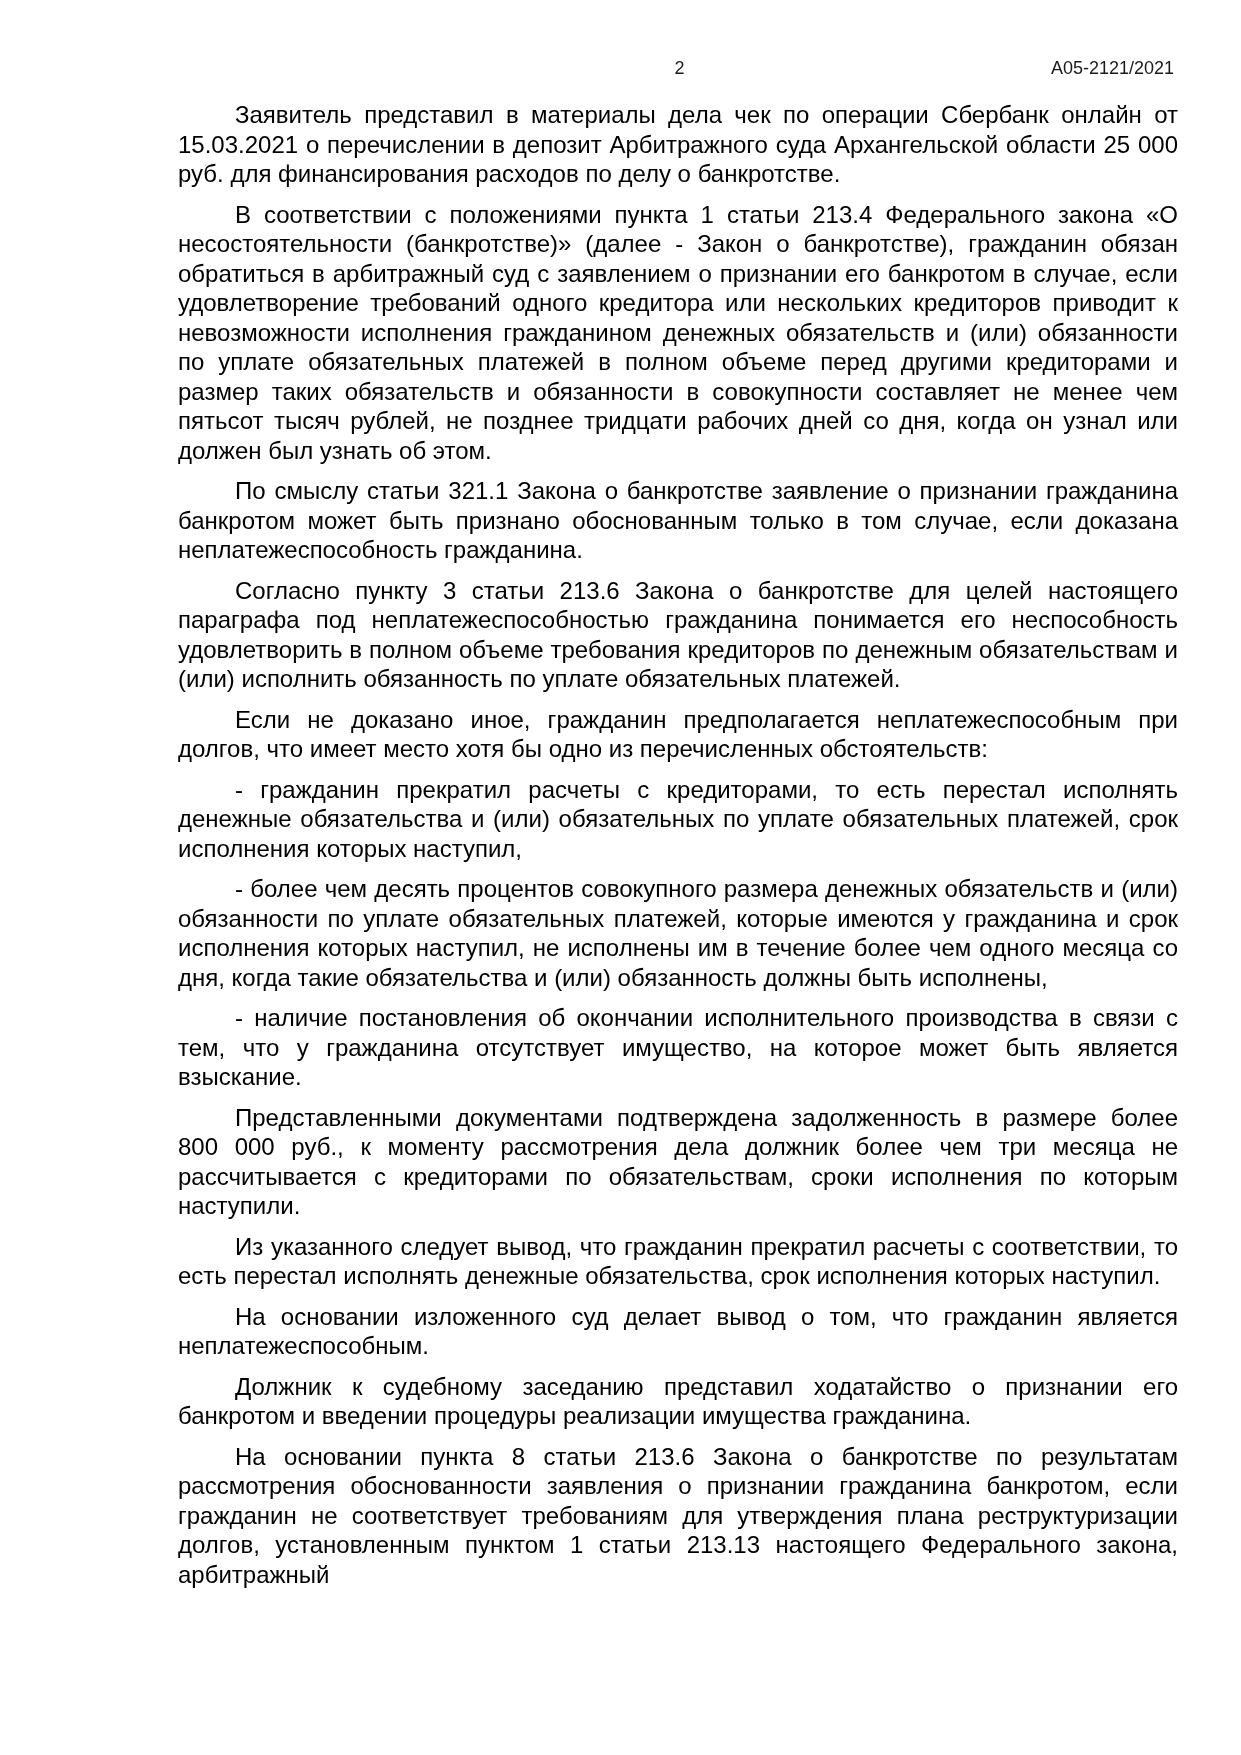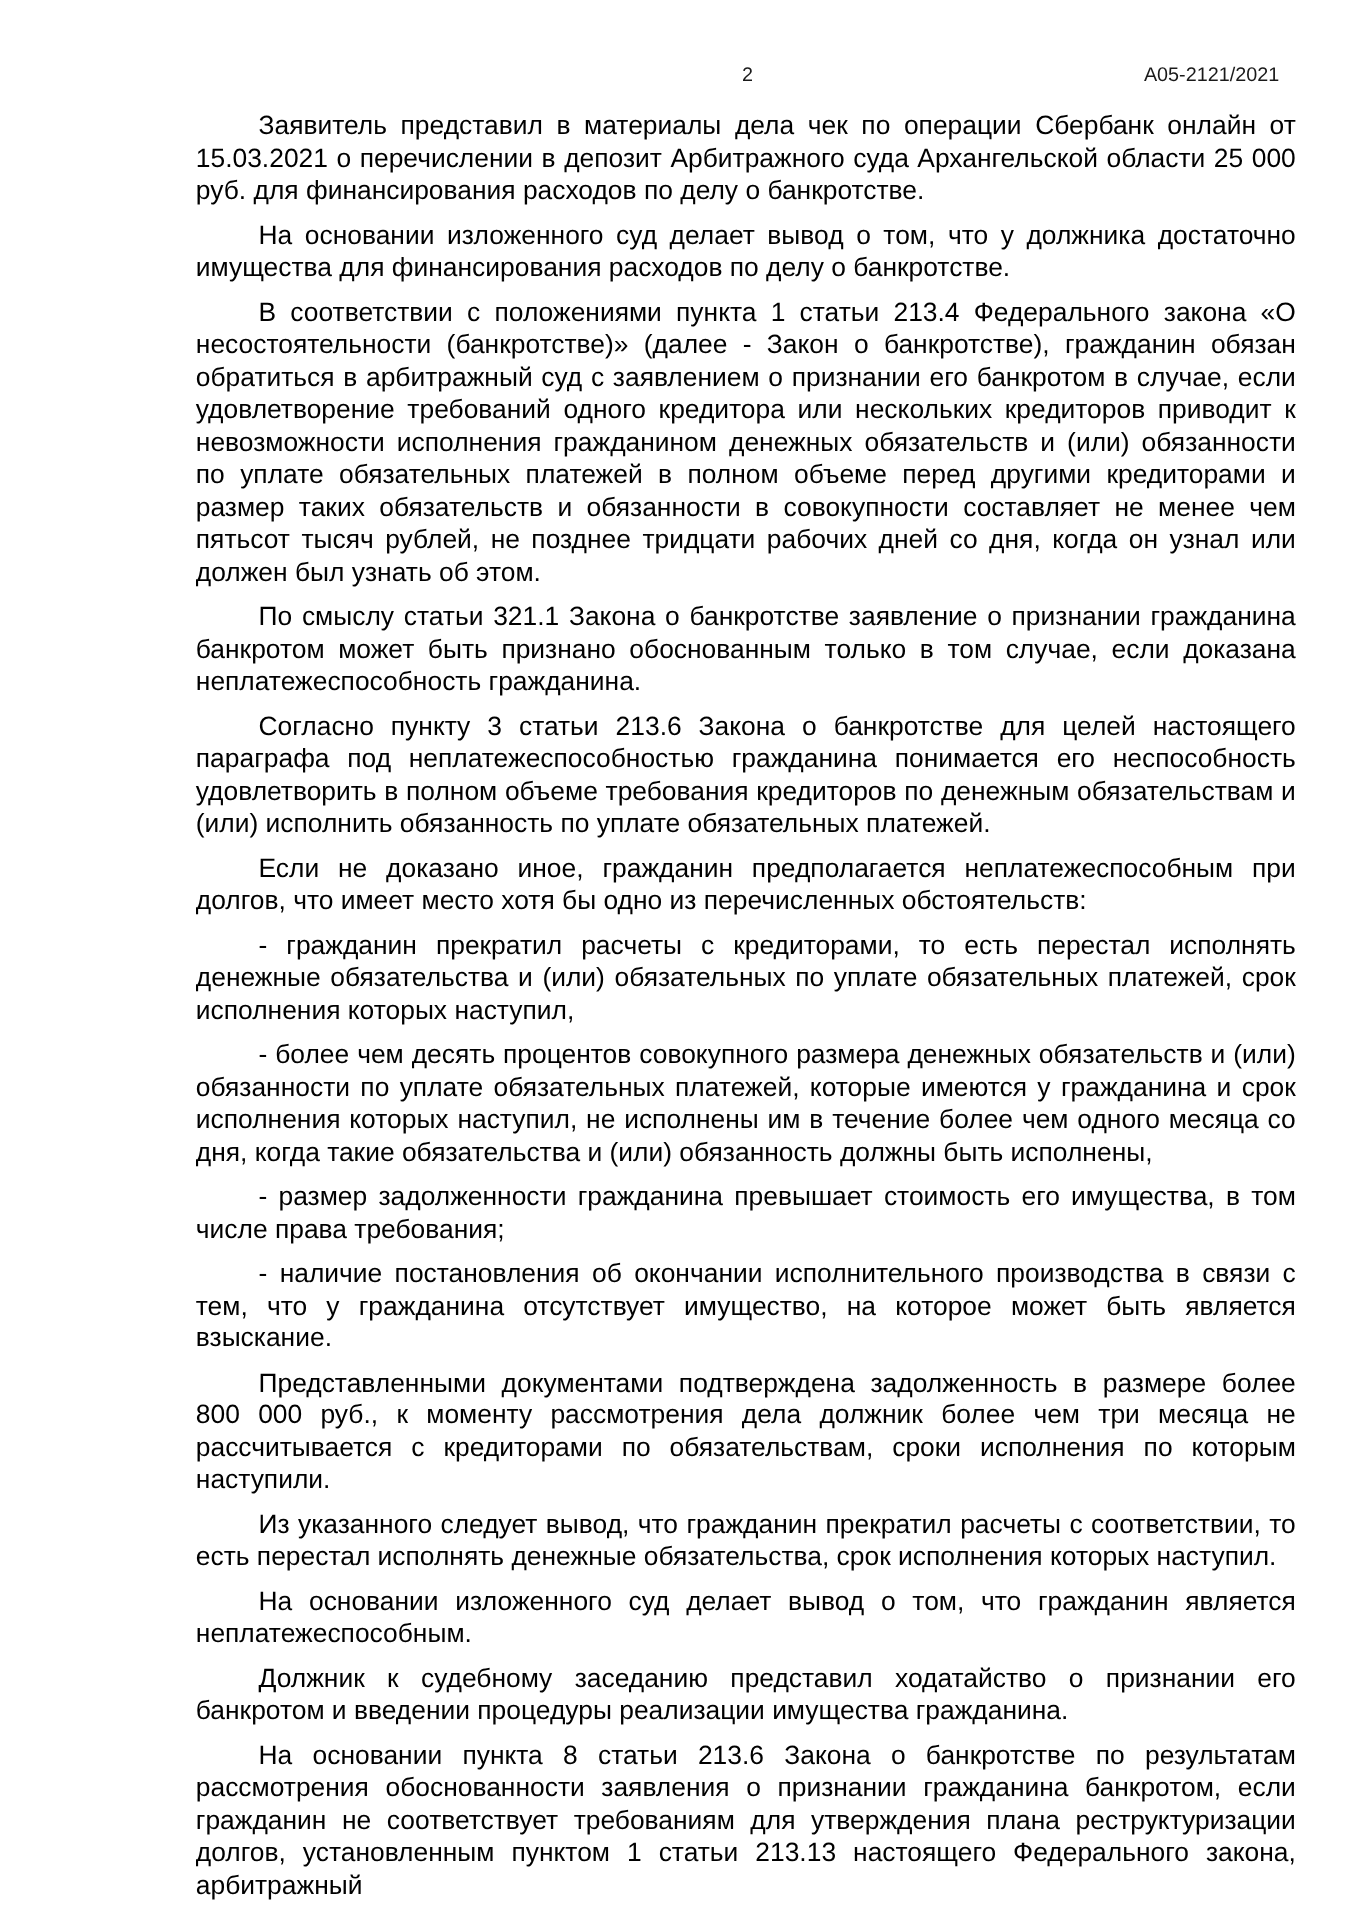--- a/index.html
+++ b/index.html
@@ -26,21 +26,21 @@
     color: #1a1a1a;
   }
   .page-num {
     position: absolute;
     left: 50%;
     transform: translateX(-35%);
     top: 0;
   }
   .case-num {
     position: absolute;
-    right: 15px;
+    right: 4px;
     top: 0;
   }
   .content {
     position: absolute;
     top: 100px;
     left: 178px;
     width: 1000px;
     font-family: Liberation Sans, sans-serif;
     font-size: 24px;
     line-height: 29.5px;
@@ -62,28 +62,26 @@
 </head>
 <body>
 
 <div class="page">
   <div class="header">
     <span class="page-num">2</span>
     <span class="case-num">А05-2121/2021</span>
   </div>
   <div class="content">
       <p>Заявитель представил в материалы дела чек по операции Сбербанк онлайн от 15.03.2021 о перечислении в депозит Арбитражного суда Архангельской области 25 000 руб. для финансирования расходов по делу о банкротстве.</p>
-      <p>На основании изложенного суд делает вывод о том, что у должника достаточно имущества для финансирования расходов по делу о банкротстве.</p>
       <p>В соответствии с положениями пункта 1 статьи 213.4 Федерального закона «О несостоятельности (банкротстве)» (далее - Закон о банкротстве), гражданин обязан обратиться в арбитражный суд с заявлением о признании его банкротом в случае, если удовлетворение требований одного кредитора или нескольких кредиторов приводит к невозможности исполнения гражданином денежных обязательств и (или) обязанности по уплате обязательных платежей в полном объеме перед другими кредиторами и размер таких обязательств и обязанности в совокупности составляет не менее чем пятьсот тысяч рублей, не позднее тридцати рабочих дней со дня, когда он узнал или должен был узнать об этом.</p>
       <p>По смыслу статьи 321.1 Закона о банкротстве заявление о признании гражданина банкротом может быть признано обоснованным только в том случае, если доказана неплатежеспособность гражданина.</p>
       <p>Согласно пункту 3 статьи 213.6 Закона о банкротстве для целей настоящего параграфа под неплатежеспособностью гражданина понимается его неспособность удовлетворить в полном объеме требования кредиторов по денежным обязательствам и (или) исполнить обязанность по уплате обязательных платежей.</p>
       <p>Если не доказано иное, гражданин предполагается неплатежеспособным при долгов, что имеет место хотя бы одно из перечисленных обстоятельств:</p>
       <p>- гражданин прекратил расчеты с кредиторами, то есть перестал исполнять денежные обязательства и (или) обязательных по уплате обязательных платежей, срок исполнения которых наступил,</p>
       <p>- более чем десять процентов совокупного размера денежных обязательств и (или) обязанности по уплате обязательных платежей, которые имеются у гражданина и срок исполнения которых наступил, не исполнены им в течение более чем одного месяца со дня, когда такие обязательства и (или) обязанность должны быть исполнены,</p>
-      <p>- размер задолженности гражданина превышает стоимость его имущества, в том числе права требования;</p>
       <p>- наличие постановления об окончании исполнительного производства в связи с тем, что у гражданина отсутствует имущество, на которое может быть является взыскание.</p>
       <p>Представленными документами подтверждена задолженность в размере более 800 000 руб., к моменту рассмотрения дела должник более чем три месяца не рассчитывается с кредиторами по обязательствам, сроки исполнения по которым наступили.</p>
       <p>Из указанного следует вывод, что гражданин прекратил расчеты с соответствии, то есть перестал исполнять денежные обязательства, срок исполнения которых наступил.</p>
       <p>На основании изложенного суд делает вывод о том, что гражданин является неплатежеспособным.</p>
       <p>Должник к судебному заседанию представил ходатайство о признании его банкротом и введении процедуры реализации имущества гражданина.</p>
       <p class="continues">На основании пункта 8 статьи 213.6 Закона о банкротстве по результатам рассмотрения обоснованности заявления о признании гражданина банкротом, если гражданин не соответствует требованиям для утверждения плана реструктуризации долгов, установленным пунктом 1 статьи 213.13 настоящего Федерального закона, арбитражный</p>
     </div>
 </div>
 
 </body></html>

